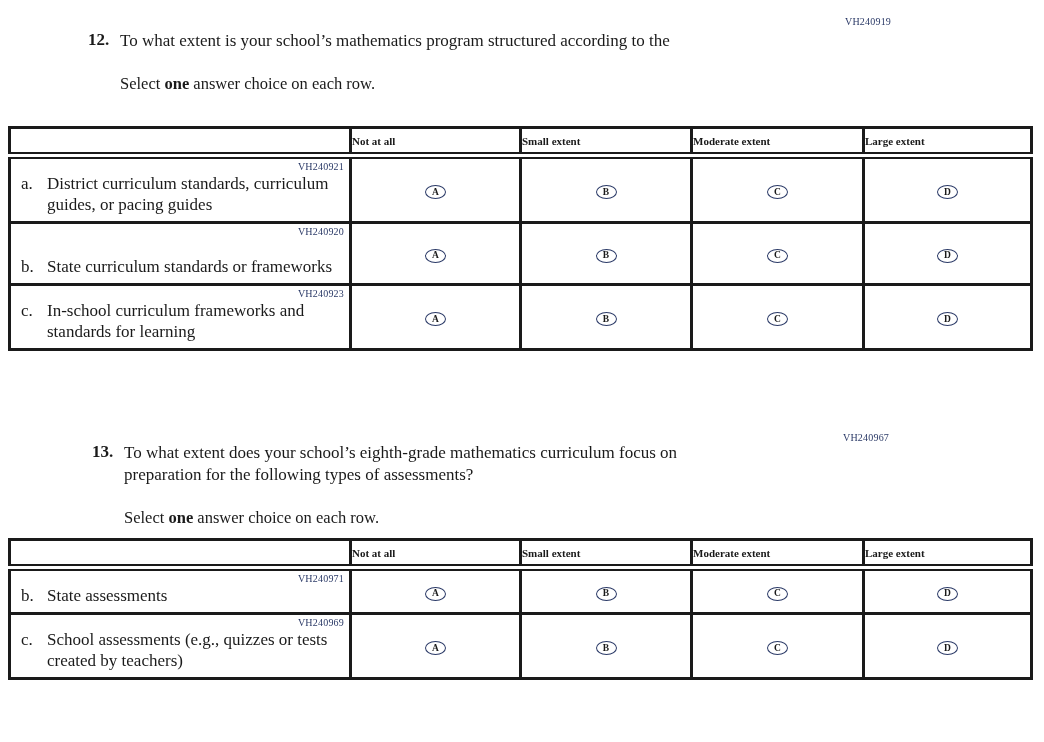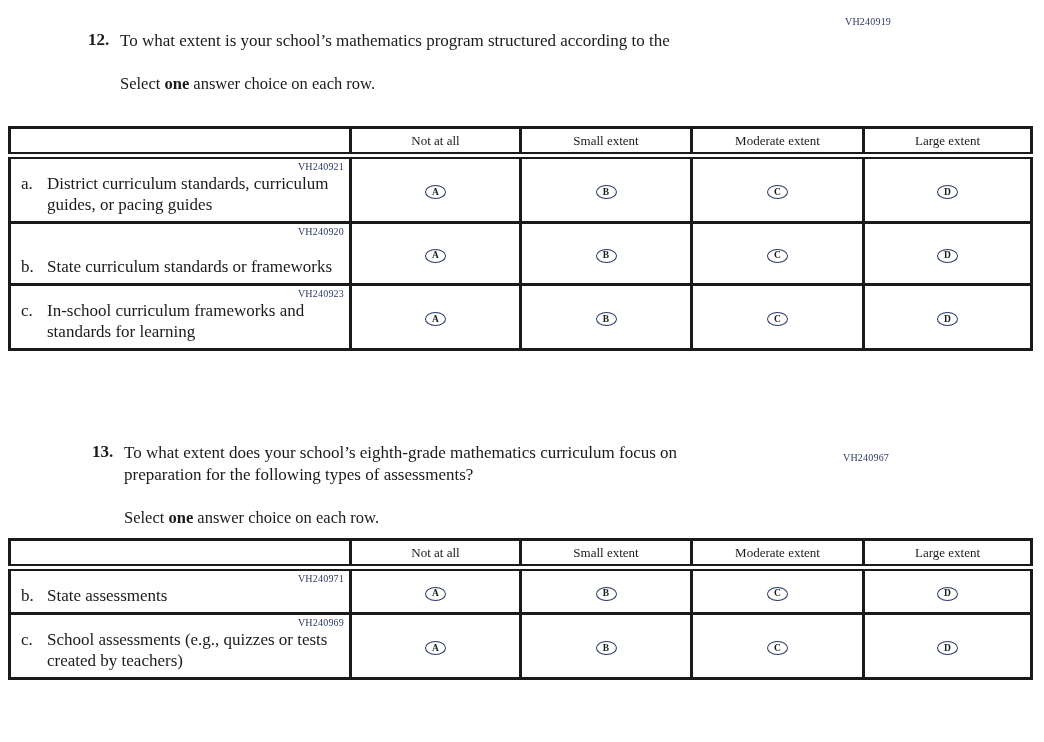--- a/index.html
+++ b/index.html
@@ -40,23 +40,23 @@
     width: 1022px;
     border-collapse: collapse;
     table-layout: fixed;
   }
   .grid th, .grid td {
     border: 3px solid #1a1a1a;
     padding: 0;
   }
   .grid thead th {
     height: 28px;
-    font-size: 13px;
-    font-weight: normal;
-    text-align: center;
+    font-size: 11px;
+    font-weight: bold;
+    text-align: left;
     vertical-align: middle;
     border-bottom: 7px double #1a1a1a;
   }
   .grid td.answer-cell { text-align: center; vertical-align: middle; }
 
   .t1 { top: 126px; }
   .t2 { top: 538px; }
   .t1 tbody td { height: 62px; }
   .t2 tbody tr.r-a td { height: 46px; }
   .t2 tbody tr.r-b td { height: 44px; margin-top: 29px; }
@@ -174,21 +174,21 @@
           </div>
         </td>
         <td class="answer-cell"><span class="oval">A</span></td>
         <td class="answer-cell"><span class="oval">B</span></td>
         <td class="answer-cell"><span class="oval">C</span></td>
         <td class="answer-cell"><span class="oval">D</span></td>
       </tr>
     </tbody>
   </table>
 
-  <span class="var-code-float" style="top:452px; left:843px;">VH240967</span>
+  <span class="var-code-float" style="top:432px; left:843px;">VH240967</span>
 
   <div class="q-block" style="top:442px; left:92px;">
     <div class="q-num">13.</div>
     <div>
       <div class="q-line">To what extent does your school’s eighth-grade mathematics curriculum focus on</div>
       <div class="q-line">preparation for the following types of assessments?</div>
       <div class="q-instruction"><span>Select </span><b>one</b><span> answer choice on each row.</span></div>
     </div>
   </div>
 

